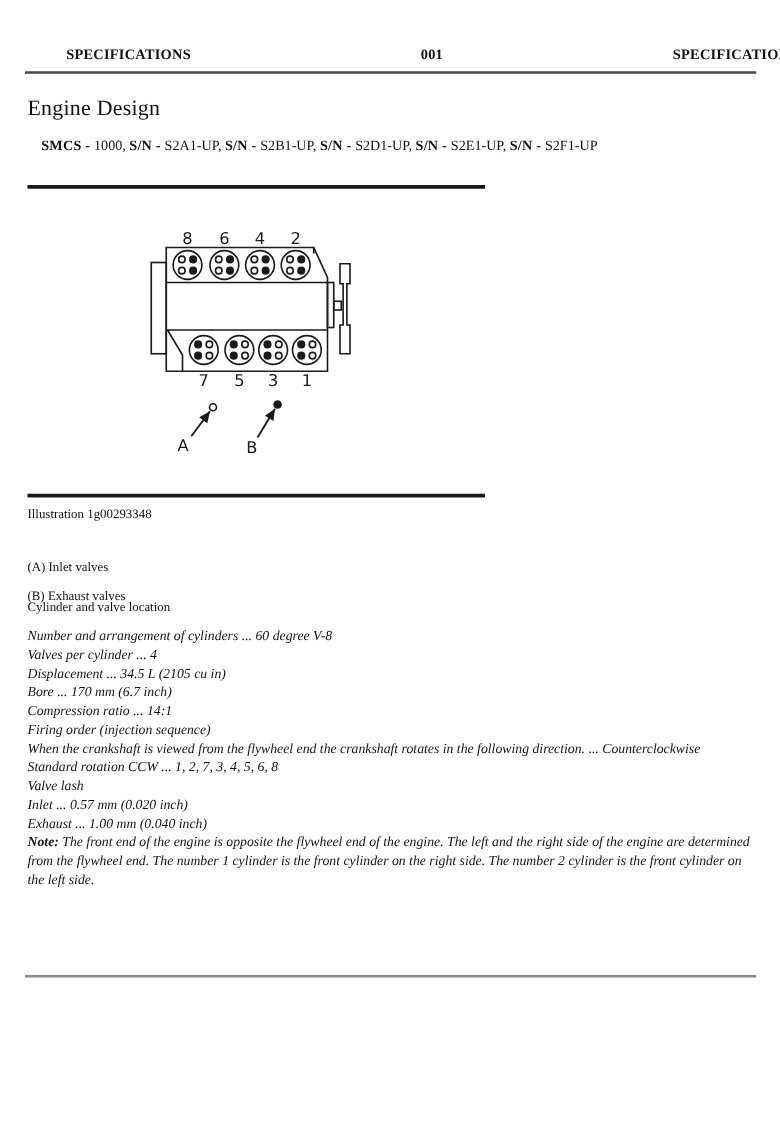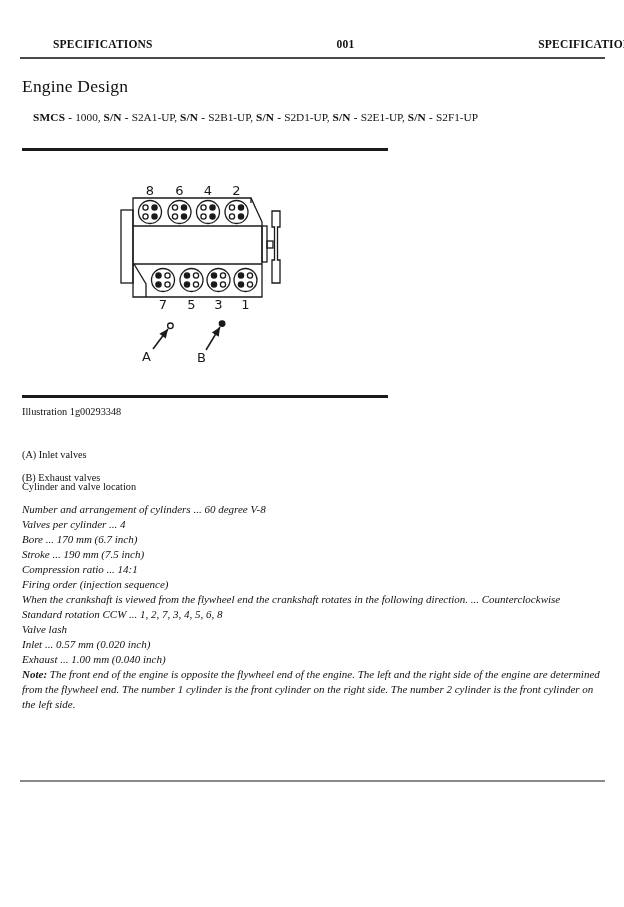--- a/index.html
+++ b/index.html
@@ -147,22 +147,22 @@
   <span>Illustration 1</span>
   <span>g00293348</span>
 </div>
 <div class="abs caption caption-title">Cylinder and valve location</div>
 <div class="abs caption legend-a">(A) Inlet valves</div>
 <div class="abs caption legend-b">(B) Exhaust valves</div>
 
 <div class="abs body-block">
   <div class="spec-line">Number and arrangement of cylinders ... 60 degree V-8</div>
   <div class="spec-line">Valves per cylinder ... 4</div>
+  <div class="spec-line">Displacement ... 34.5 L (2105 cu in)</div>
   <div class="spec-line">Bore ... 170 mm (6.7 inch)</div>
-  <div class="spec-line">Stroke ... 190 mm (7.5 inch)</div>
   <div class="spec-line">Compression ratio ... 14:1</div>
   <div class="spec-line">Firing order (injection sequence)</div>
   <div class="spec-line">When the crankshaft is viewed from the flywheel end the crankshaft rotates in the following direction. ... Counterclockwise</div>
   <div class="spec-line">Standard rotation CCW ... 1, 2, 7, 3, 4, 5, 6, 8</div>
   <div class="spec-line">Valve lash</div>
   <div class="spec-line">Inlet ... 0.57 mm (0.020 inch)</div>
   <div class="spec-line">Exhaust ... 1.00 mm (0.040 inch)</div>
   <p class="note-para"><b>Note:</b><span> The front end of the engine is opposite the flywheel end of the engine. The left and the right side of the engine are determined from the flywheel end. The number 1 cylinder is the front cylinder on the right side. The number 2 cylinder is the front cylinder on the left side.</span></p>
 </div>
 

